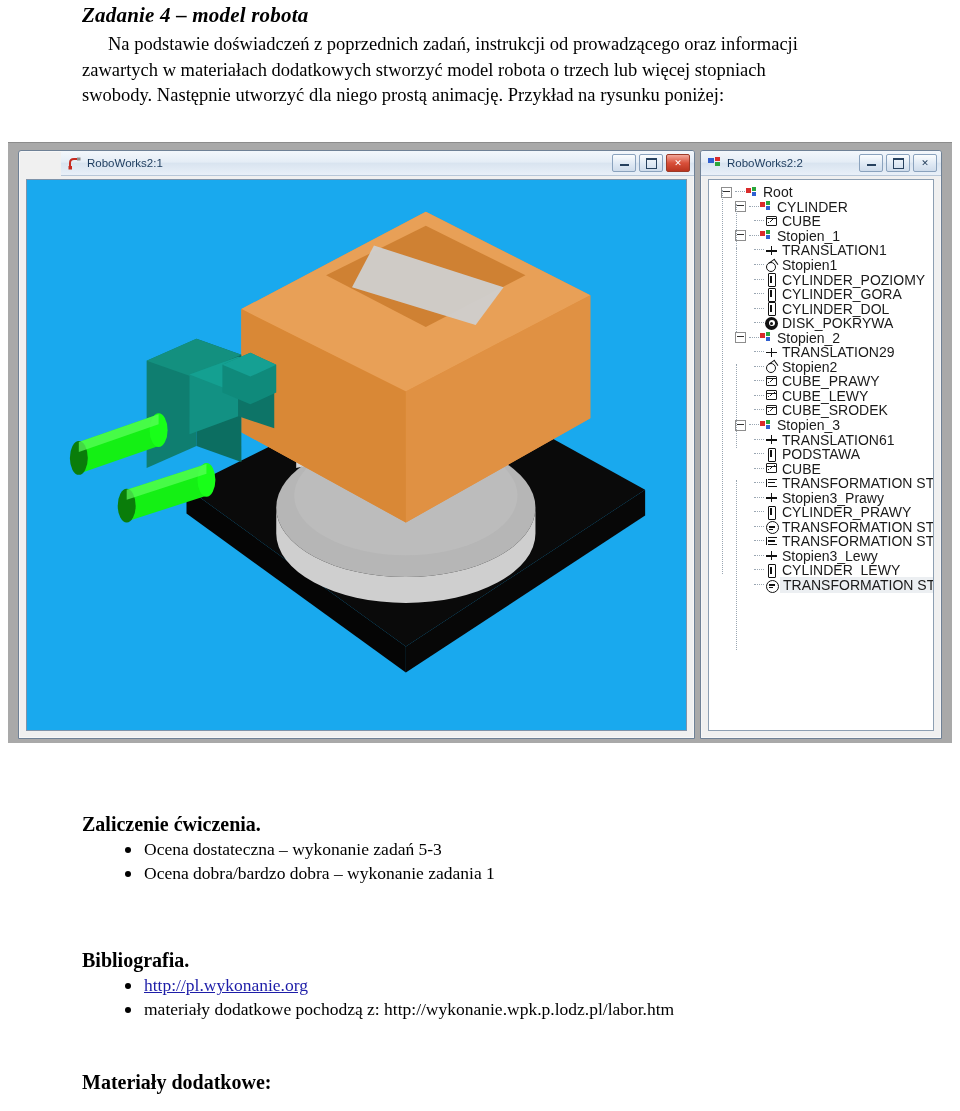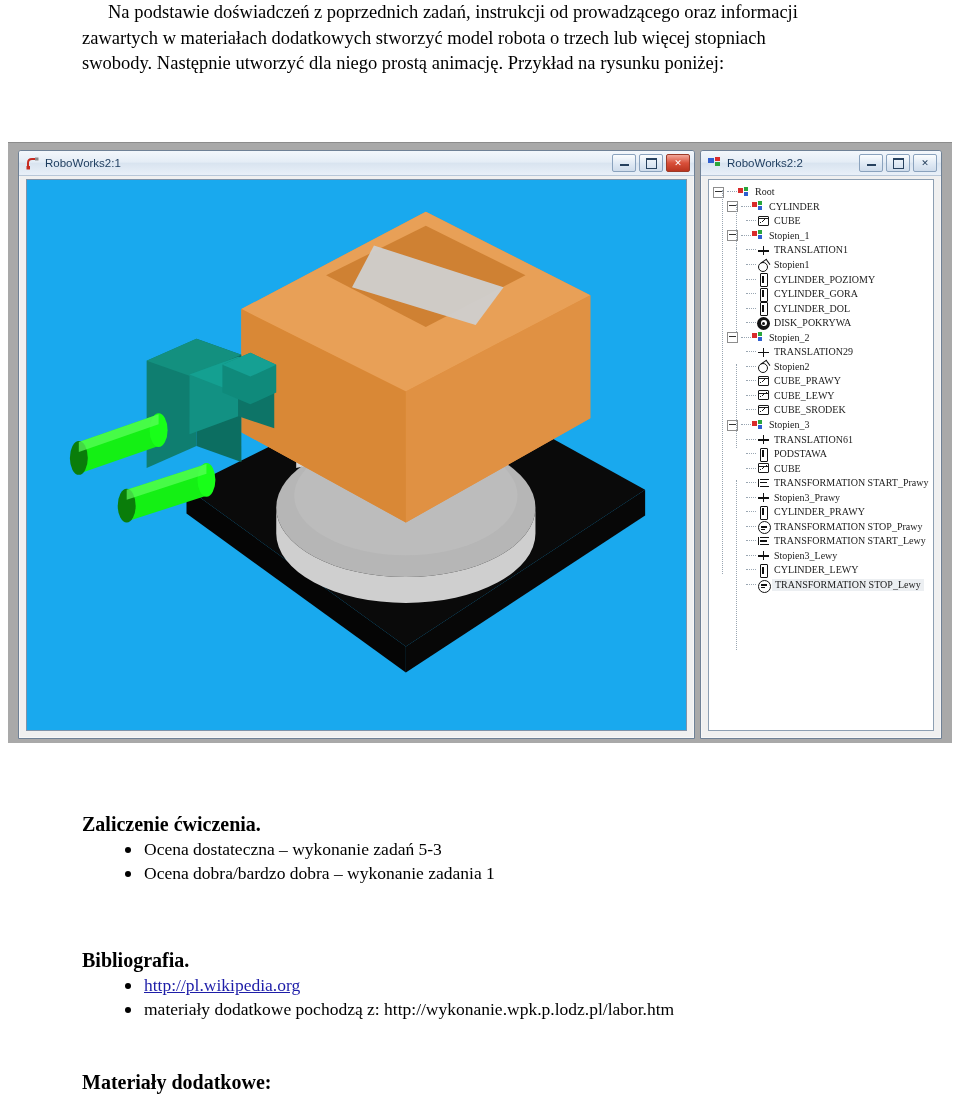--- a/index.html
+++ b/index.html
@@ -28,21 +28,21 @@
     background:#a9a9a9;
     border-top:1px solid #8c8c8c;
     box-sizing:border-box;
   }
   .win{
     position:absolute;top:7px;background:#f0f0f0;
     border:1px solid #6f8196;border-radius:3px 3px 0 0;
     box-shadow:0 0 0 1px rgba(255,255,255,.45) inset;
     box-sizing:border-box;
   }
-  .win.left{left:10px;width:677px;height:589px;}
+  .win.left{left:10px;width:677px;height:589px;padding-left:42px;}
   .win.right{left:692px;width:242px;height:589px;}
 
   .titlebar{
     height:24px;position:relative;
     background:linear-gradient(to bottom,#f3f7fb 0%,#e5edf6 45%,#d9e4f0 52%,#e9f0f8 100%);
     border-bottom:1px solid #b8c7d8;
     border-radius:2px 2px 0 0;
     display:flex;align-items:center;
   }
   .tb-icon{width:14px;height:14px;margin:0 5px 0 7px;position:relative;flex:0 0 auto;}
@@ -75,22 +75,22 @@
   }
   .viewport{position:absolute;inset:0;background:#19a9ee;}
   .viewport svg{display:block;width:100%;height:100%;}
 
   
   .tree-wrap{
     position:absolute;left:7px;top:28px;right:7px;bottom:7px;
     border:1px solid #8d9fb2;background:#ffffff;overflow:hidden;
   }
   .tree{
-    position:relative;padding:5px 0 0 4px;
-    font-family:Liberation Serif, serif;font-size:10px;color:#1a1a1a;
+    position:relative;padding:5px 0 0 12px;
+    font-family:Liberation Sans, sans-serif;font-size:14px;color:#1a1a1a;
   }
   .node{
     display:flex;align-items:center;height:14.55px;white-space:nowrap;position:relative;
   }
   .node .lbl{margin-left:3px;line-height:1;}
   .node.sel .lbl{background:#eceff2;padding:1px 3px;margin-left:1px;}
   .ind{flex:0 0 auto;height:100%;}
   .toggle{
     flex:0 0 auto;width:9px;height:9px;border:1px solid #8e8e8e;background:#fff;
     position:relative;margin-right:3px;
@@ -156,20 +156,21 @@
   }
   ul.bul li:before{
     content:"";position:absolute;left:-19px;top:9px;width:6px;height:6px;border-radius:50%;background:#000;
   }
   .lnk{color:#1d1da8;text-decoration:underline;}
 </style>
 </head>
 <body>
 
 <div class="doc">
+  <div class="h-title">Zadanie 4 – model robota</div>
   <div class="para"><span class="indent"></span><span>Na podstawie doświadczeń z poprzednich zadań, instrukcji od prowadzącego oraz informacji zawartych w materiałach dodatkowych stworzyć model robota o trzech lub więcej stopniach swobody. Następnie utworzyć dla niego prostą animację. Przykład na rysunku poniżej:</span></div>
 </div>
 
 <div class="figure">
 
   <div class="win left">
     <div class="titlebar">
       <span class="tb-icon">
         <svg class="armicon" viewBox="0 0 14 14" aria-hidden="true">
           <path d="M2 12 L2 7 Q2 3 6 3 L10 3" stroke="#c62b20" stroke-width="2" fill="none"></path>
@@ -558,20 +559,20 @@
   <div class="h2">Zaliczenie ćwiczenia.</div>
   <ul class="bul" id="list-zaliczenie">
       <li><span>Ocena dostateczna – wykonanie zadań 5-3</span></li>
       <li><span>Ocena dobra/bardzo dobra – wykonanie zadania 1</span></li>
     </ul>
 </div>
 
 <div class="sec" style="position:absolute;left:0;top:948px;width:960px;">
   <div class="h2">Bibliografia.</div>
   <ul class="bul" id="list-biblio">
-      <li><span class="lnk">http://pl.wikipedia.org</span></li>
+      <li><span class="lnk">http://pl.wykonanie.org</span></li>
       <li><span>materiały dodatkowe pochodzą z: http://wykonanie.wpk.p.lodz.pl/labor.htm</span></li>
     </ul>
 </div>
 
 <div class="sec" style="position:absolute;left:0;top:1070px;width:960px;">
   <div class="h2">Materiały dodatkowe:</div>
 </div>
 
 </body></html>

